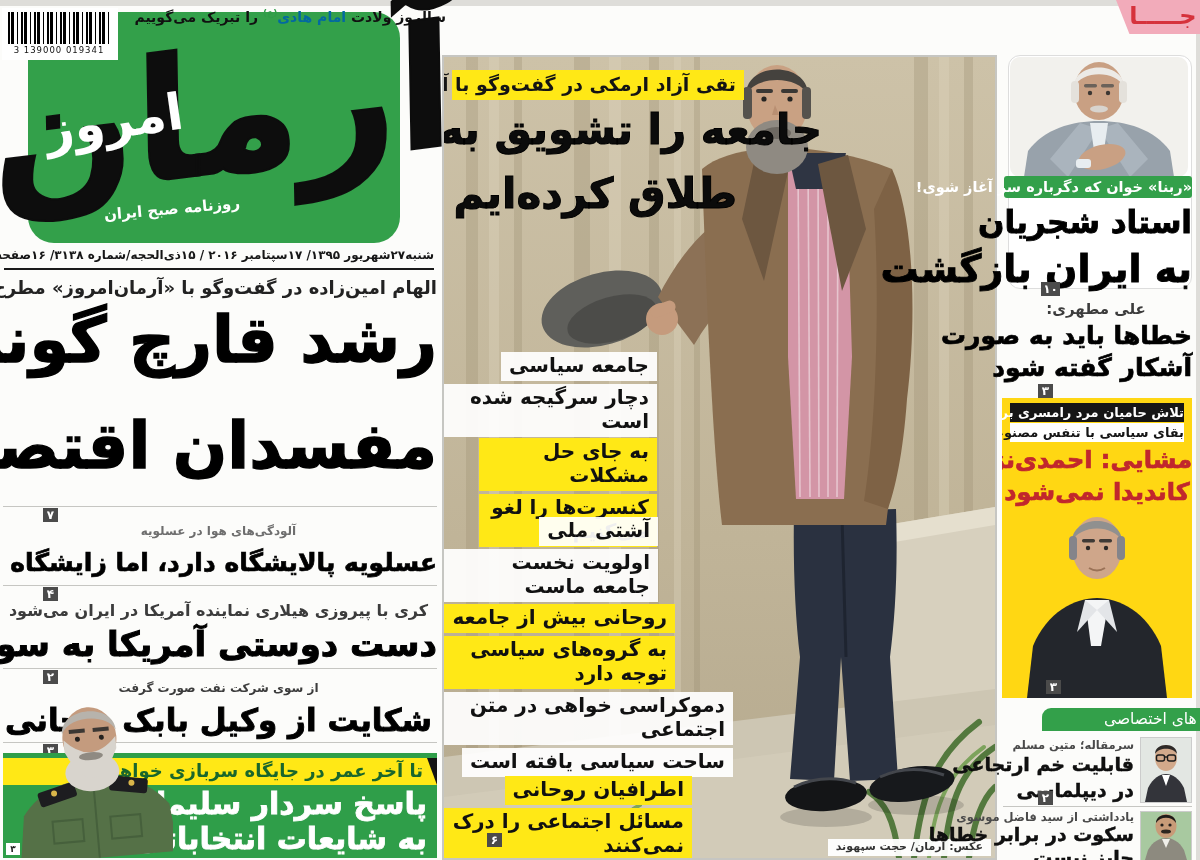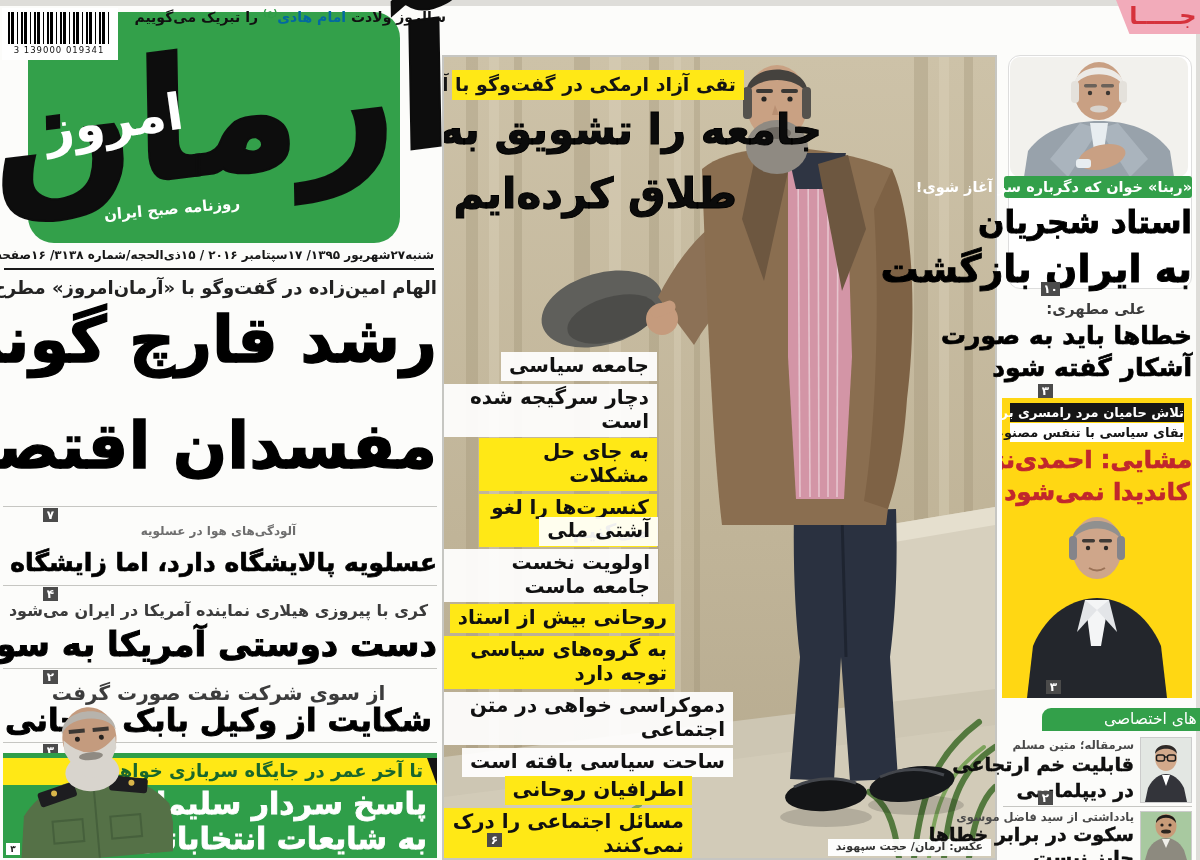--- a/index.html
+++ b/index.html
@@ -59,21 +59,21 @@
   <div class="abs fa k" style="left:0;top:524px;width:437px;font-size:12px;color:#6e6e6e;">آلودگی‌های هوا در عسلویه</div>
   <div class="abs fa h" style="left:0;top:543px;width:437px;font-size:25px;line-height:1.6;">عسلویه پالایشگاه دارد، اما زایشگاه ندارد</div>
   <div class="abs rule" style="left:3px;top:585px;width:434px;"></div>
   <div class="abs pbadge fa" style="left:3px;top:587px;">۴</div>
 
   <div class="abs fa k" style="left:0;top:601px;width:437px;font-size:16px;color:#3c3c3c;">کری با پیروزی هیلاری نماینده آمریکا در ایران می‌شود</div>
   <div class="abs fa h" style="left:0;top:620px;width:437px;font-size:34px;line-height:1.45;-webkit-text-stroke:1px #000;">دست دوستی آمریکا به سوی ایران!</div>
   <div class="abs rule" style="left:3px;top:668px;width:434px;"></div>
   <div class="abs pbadge fa" style="left:3px;top:670px;">۲</div>
 
-  <div class="abs fa k" style="left:0;top:681px;width:437px;font-size:20px;color:#3c3c3c;">از سوی شرکت نفت صورت گرفت</div>
+  <div class="abs fa k" style="left:0;top:681px;width:437px;font-size:12px;color:#3c3c3c;">از سوی شرکت نفت صورت گرفت</div>
   <div class="abs fa h" style="left:0;top:698px;width:437px;font-size:31px;line-height:1.45;-webkit-text-stroke:.9px #000;">شکایت از وکیل بابک زنجانی</div>
   <div class="abs rule" style="left:3px;top:742px;width:434px;"></div>
   <div class="abs pbadge fa" style="left:3px;top:744px;">۳</div>
 
   <div class="abs" style="left:3px;top:753px;width:434px;height:105px;background:#2f9e49;overflow:visible;">
     <div class="abs" style="left:0;top:5px;width:434px;height:27px;background:#ffe816;"></div>
     <div class="abs" style="left:424px;top:5px;width:10px;height:27px;background:#141414;clip-path:polygon(0 0,100% 0,100% 100%);"></div>
     <div class="abs fa" style="left:0;top:7px;width:420px;text-align:right;font-size:18px;font-weight:bold;color:#19662c;white-space:nowrap;">تا آخر عمر در جایگاه سربازی خواهم بود</div>
     <div class="abs fa" style="left:0;top:33px;width:424px;text-align:right;font-size:30px;font-weight:bold;color:#fff;white-space:nowrap;-webkit-text-stroke:.8px #fff;">پاسخ سردار سلیمانی</div>
     <div class="abs fa" style="left:0;top:68px;width:424px;text-align:right;font-size:30px;font-weight:bold;color:#fff;white-space:nowrap;-webkit-text-stroke:.8px #fff;">به شایعات انتخاباتی</div>
@@ -204,21 +204,21 @@
     </div>
     <div class="abs fa q yellow" style="top:378px;right:338px;padding-left:35px;">
       <div><span>به جای حل مشکلات</span></div>
       <div><span>کنسرت‌ها را لغو می‌کنیم</span></div>
     </div>
     <div class="abs fa q white" style="top:457px;right:337px;">
       <div><span>آشتی ملی</span></div>
       <div><span>اولویت نخست جامعه ماست</span></div>
     </div>
     <div class="abs fa q yellow" style="top:544px;right:320px;">
-      <div><span>روحانی بیش از استاد</span></div>
+      <div><span>روحانی بیش از جامعه</span></div>
       <div><span>به گروه‌های سیاسی توجه دارد</span></div>
     </div>
     <div class="abs fa q white" style="top:632px;right:262px;">
       <div><span>دموکراسی خواهی در متن اجتماعی</span></div>
       <div><span>ساحت سیاسی یافته است</span></div>
     </div>
     <div class="abs fa q yellow" style="top:716px;right:303px;">
       <div><span>اطرافیان روحانی</span></div>
       <div><span>مسائل اجتماعی را درک نمی‌کنند</span></div>
     </div>

